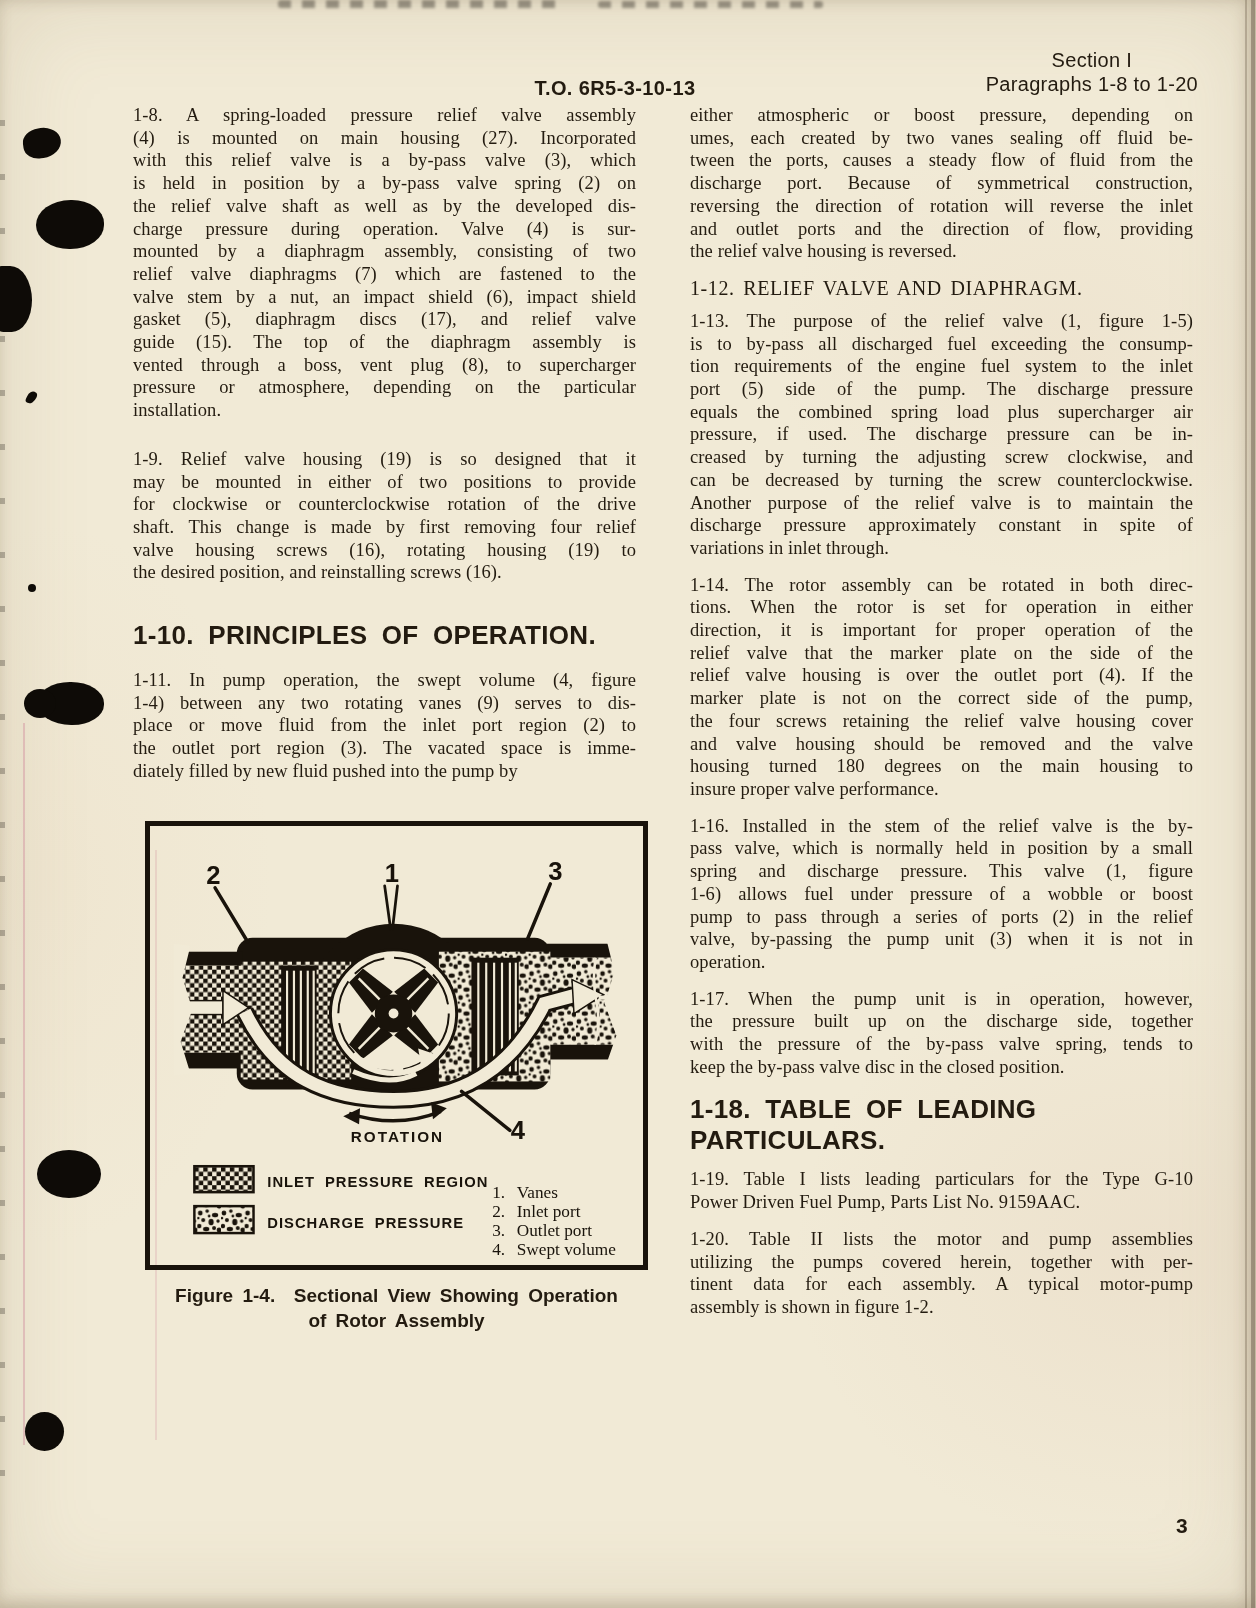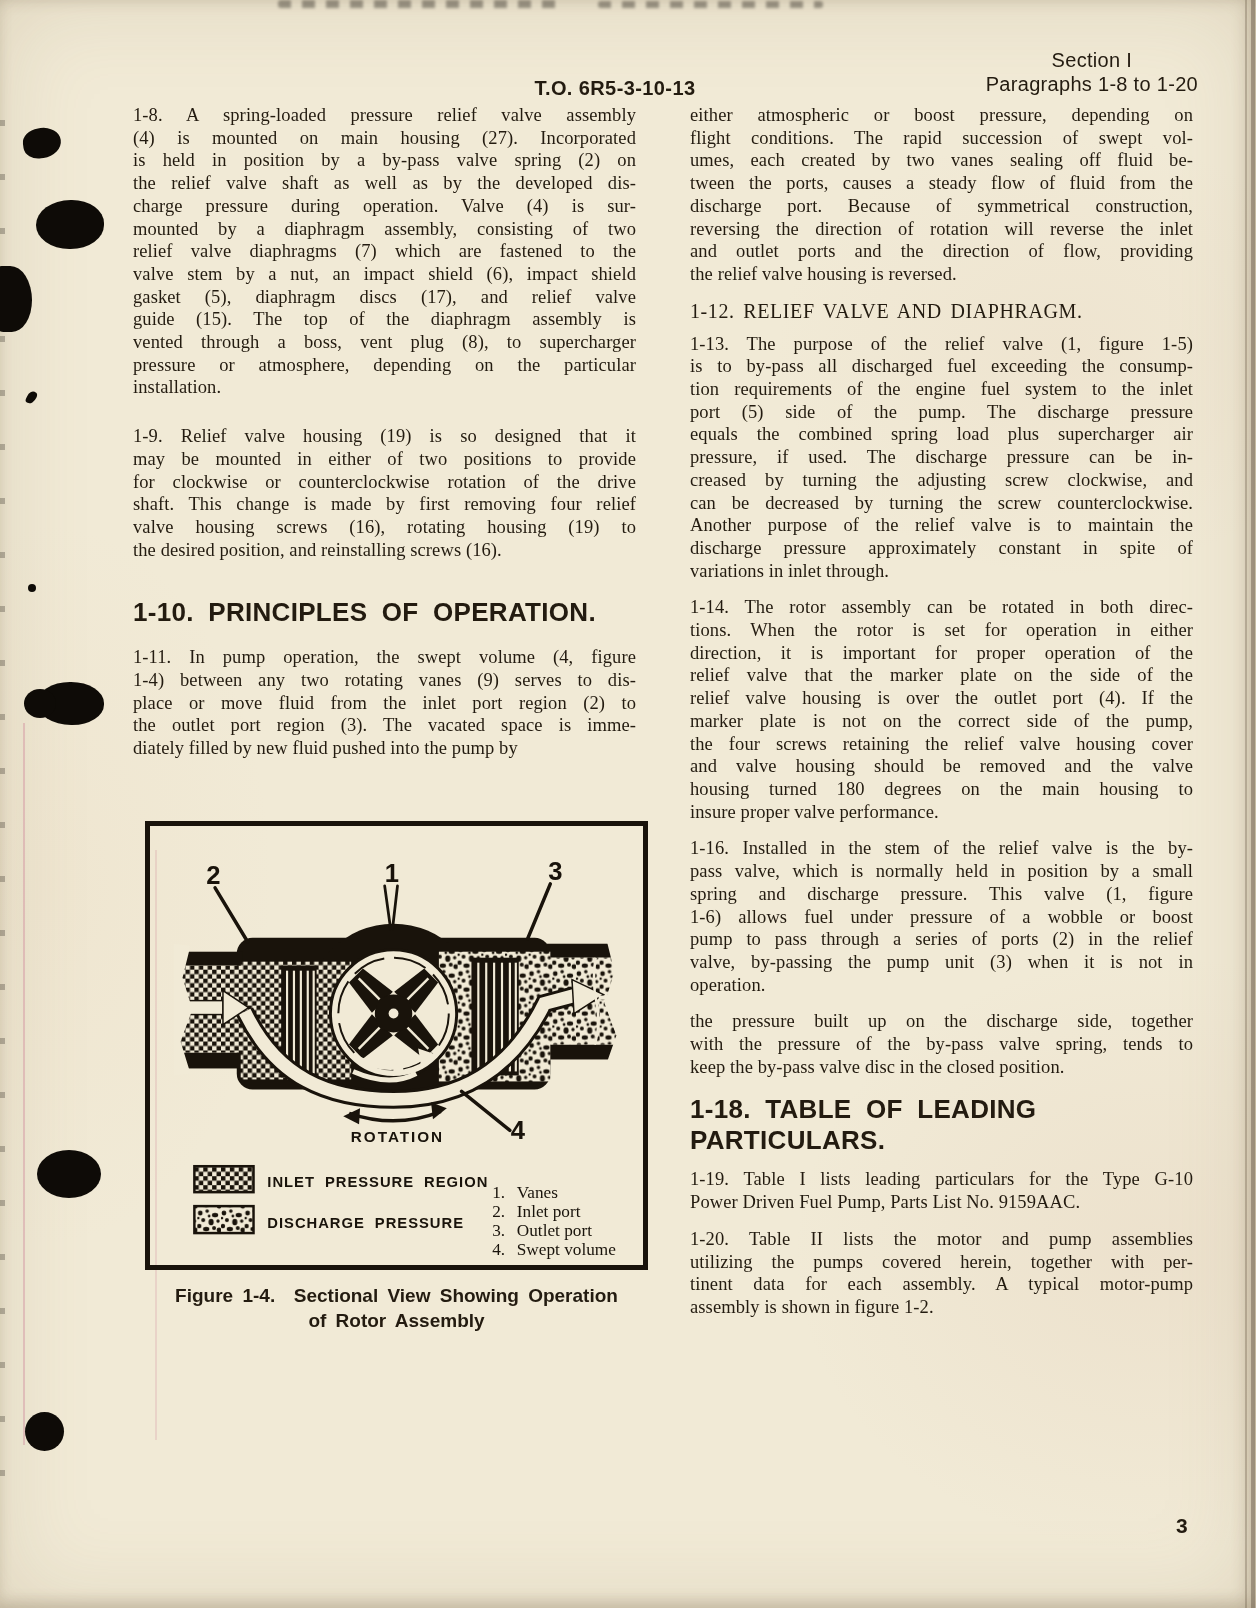--- a/index.html
+++ b/index.html
@@ -85,20 +85,21 @@
   <div class="hdr-center">T.O. 6R5-3-10-13</div>
   <div class="hdr-right">
     <div>Section I</div>
     <div>Paragraphs 1-8 to 1-20</div>
   </div>
 
   <div class="col col-left">
     <div class="para gap-lg">
         <div class="tline">1-8. A spring-loaded pressure relief valve assembly</div>
         <div class="tline">(4) is mounted on main housing (27). Incorporated</div>
+        <div class="tline">with this relief valve is a by-pass valve (3), which</div>
         <div class="tline">is held in position by a by-pass valve spring (2) on</div>
         <div class="tline">the relief valve shaft as well as by the developed dis-</div>
         <div class="tline">charge pressure during operation. Valve (4) is sur-</div>
         <div class="tline">mounted by a diaphragm assembly, consisting of two</div>
         <div class="tline">relief valve diaphragms (7) which are fastened to the</div>
         <div class="tline">valve stem by a nut, an impact shield (6), impact shield</div>
         <div class="tline">gasket (5), diaphragm discs (17), and relief valve</div>
         <div class="tline">guide (15). The top of the diaphragm assembly is</div>
         <div class="tline">vented through a boss, vent plug (8), to supercharger</div>
         <div class="tline">pressure or atmosphere, depending on the particular</div>
@@ -265,21 +266,20 @@
   </div>
 
   <div class="caption">
     <div>Figure 1-4.  Sectional View Showing Operation</div>
     <div>of Rotor Assembly</div>
   </div>
 
   <div class="col col-right">
     <div class="para">
         <div class="tline">either atmospheric or boost pressure, depending on</div>
-        <div class="tline">flight conditions. The rapid succession of swept vol-</div>
         <div class="tline">umes, each created by two vanes sealing off fluid be-</div>
         <div class="tline">tween the ports, causes a steady flow of fluid from the</div>
         <div class="tline">discharge port. Because of symmetrical construction,</div>
         <div class="tline">reversing the direction of rotation will reverse the inlet</div>
         <div class="tline">and outlet ports and the direction of flow, providing</div>
         <div class="tline last">the relief valve housing is reversed.</div>
       </div>
     <div class="h-serif">1-12. RELIEF VALVE AND DIAPHRAGM.</div>
     <div class="para">
         <div class="tline">1-13. The purpose of the relief valve (1, figure 1-5)</div>
@@ -309,20 +309,21 @@
     <div class="para">
         <div class="tline">1-16. Installed in the stem of the relief valve is the by-</div>
         <div class="tline">pass valve, which is normally held in position by a small</div>
         <div class="tline">spring and discharge pressure. This valve (1, figure</div>
         <div class="tline">1-6) allows fuel under pressure of a wobble or boost</div>
         <div class="tline">pump to pass through a series of ports (2) in the relief</div>
         <div class="tline">valve, by-passing the pump unit (3) when it is not in</div>
         <div class="tline last">operation.</div>
       </div>
     <div class="para">
+        <div class="tline">1-17. When the pump unit is in operation, however,</div>
         <div class="tline">the pressure built up on the discharge side, together</div>
         <div class="tline">with the pressure of the by-pass valve spring, tends to</div>
         <div class="tline last">keep the by-pass valve disc in the closed position.</div>
       </div>
     <div class="h-sans">1-18. TABLE OF LEADING PARTICULARS.</div>
     <div class="para">
         <div class="tline">1-19. Table I lists leading particulars for the Type G-10</div>
         <div class="tline last">Power Driven Fuel Pump, Parts List No. 9159AAC.</div>
       </div>
     <div class="para">

